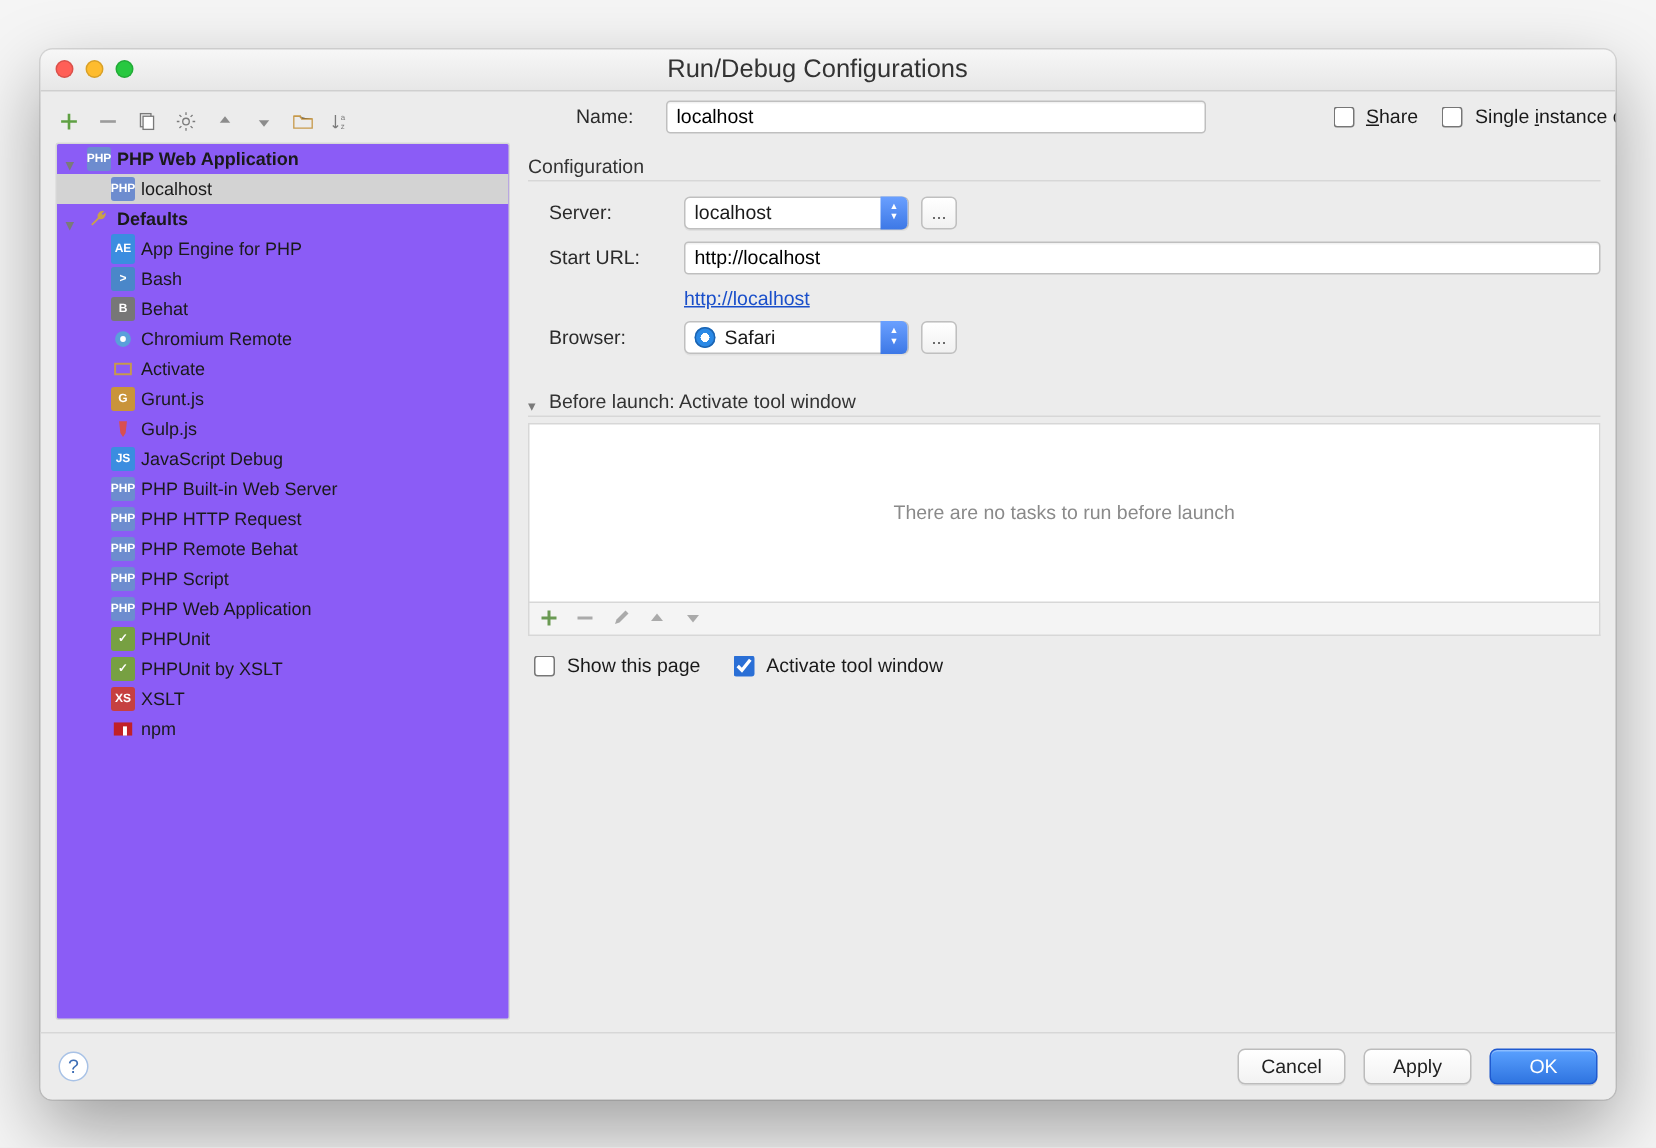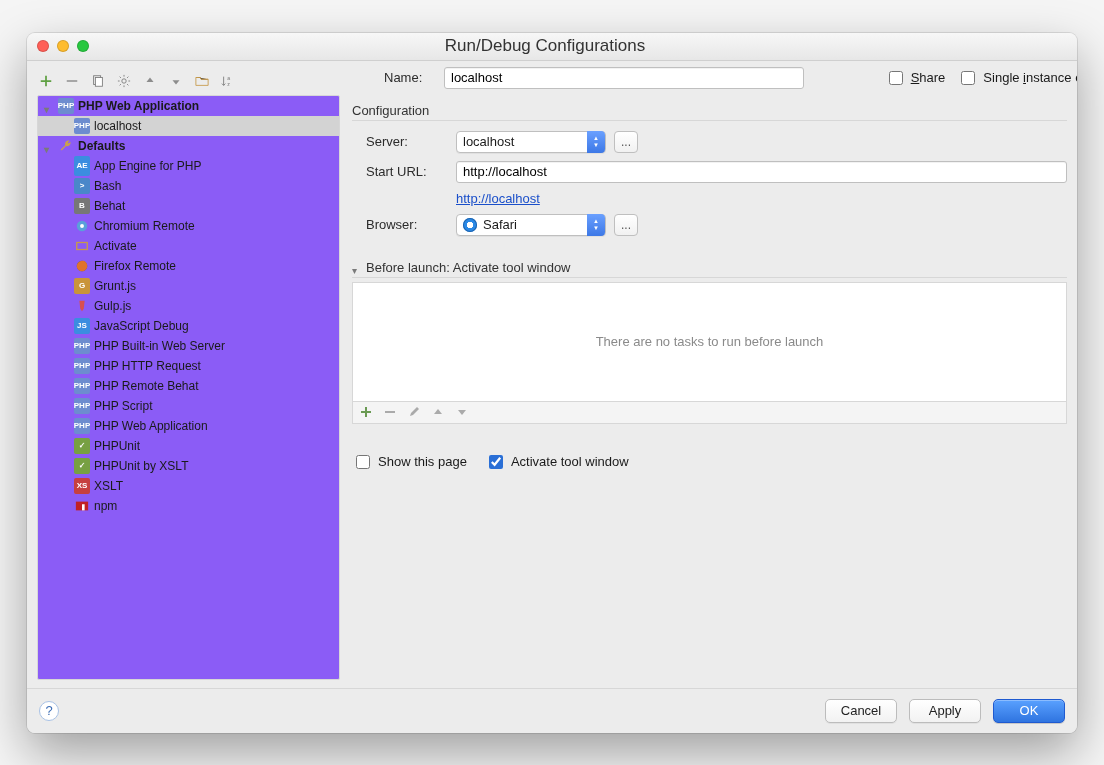--- a/index.html
+++ b/index.html
@@ -151,21 +151,21 @@
     border:1px solid var(--border); background:#fff; height:120px;
     display:flex; align-items:center; justify-content:center;
     color:#8a8a8a; font-size:13px; margin-top:4px;
   }
   .mini-toolbar {
     display:flex; align-items:center; gap:10px;
     border:1px solid var(--border); border-top:none; background:#f4f4f4;
     height:22px; padding:0 6px; color:#808080;
   }
   .mini-toolbar .mbtn { width:14px; height:14px; display:inline-flex; align-items:center; justify-content:center; cursor:default;}
-  .options-row { display:flex; align-items:center; gap:18px; margin-top:28px; }
+  .options-row { display:flex; align-items:center; gap:18px; margin-top:10px; }
   .footer {
     display:flex; align-items:center; justify-content:flex-end; gap:12px;
     padding:10px 12px; border-top:1px solid var(--border);
     background:#ececec;
   }
   .footer .help { margin-right:auto; }
   .push-btn {
     height:24px; min-width:72px; padding:0 14px;
     border-radius:5px; border:1px solid #bcbcbc;
     background:linear-gradient(#ffffff,#f2f2f2);
@@ -342,32 +342,20 @@
                             <rect x="2" y="4" width="12" height="8" fill="none" stroke="#c79a4b" stroke-width="1.5"></rect>
                           </svg>
                         </span>
                         <span>Activate</span>
                       </div>
                     </li>
                     <li>
                       <div class="row indent1">
                         <span style="width:10px;display:inline-block"></span>
                         <span class="micon">
-                          <svg width="14" height="14" viewBox="0 0 16 16">
-                            <circle cx="8" cy="8" r="6" fill="#2a55a0"></circle>
-                            <path d="M2 8c0-4 4-6 7-6 3 0 5 3 5 6 0 3-2 6-6 6C4 14 2 11 2 8z" fill="#e0722c"></path>
-                          </svg>
-                        </span>
-                        <span>Firefox Remote</span>
-                      </div>
-                    </li>
-                    <li>
-                      <div class="row indent1">
-                        <span style="width:10px;display:inline-block"></span>
-                        <span class="micon">
                           <span style="display:inline-flex;align-items:center;justify-content:center;width:16px;height:16px;font-size:8px;font-weight:700;color:#fff;background:#c9943a;border-radius:2px;">G</span>
                         </span>
                         <span>Grunt.js</span>
                       </div>
                     </li>
                     <li>
                       <div class="row indent1">
                         <span style="width:10px;display:inline-block"></span>
                         <span class="micon">
                           <svg width="14" height="14" viewBox="0 0 16 16">

